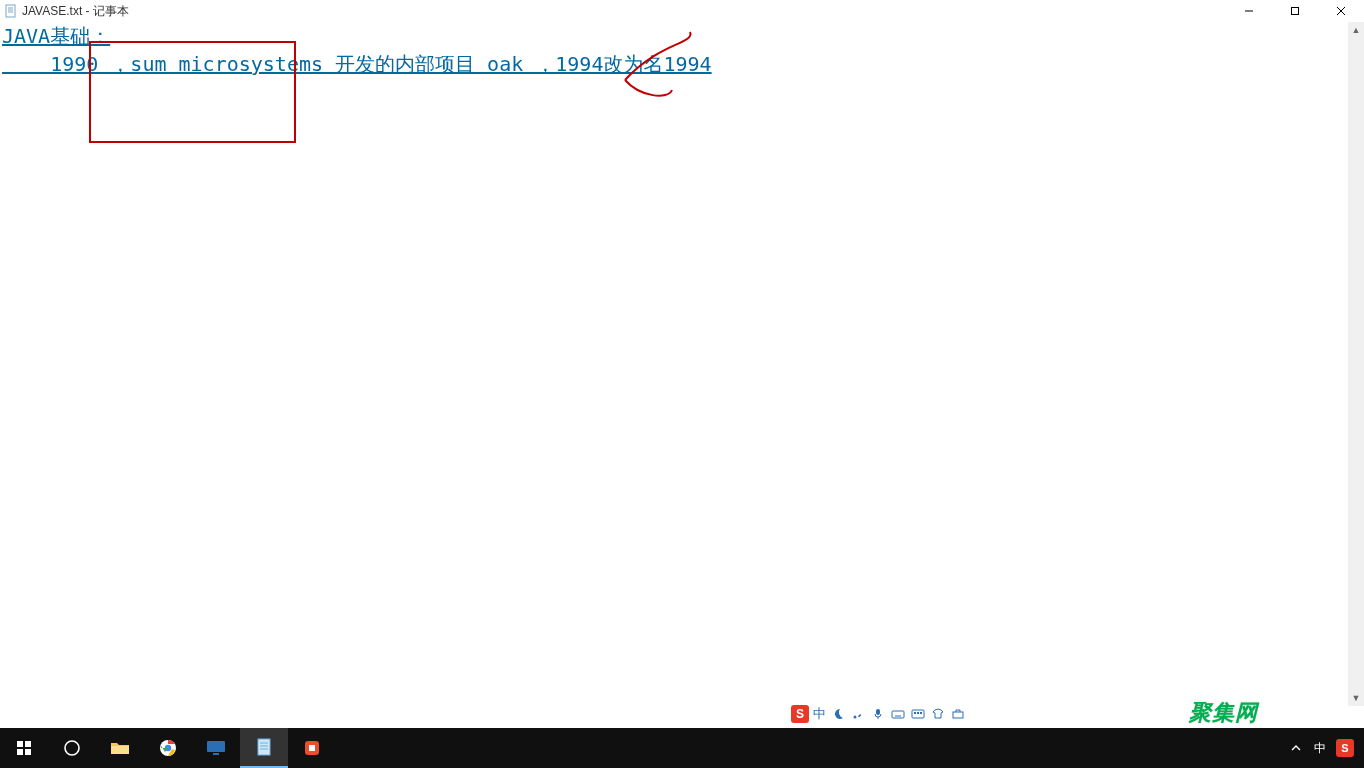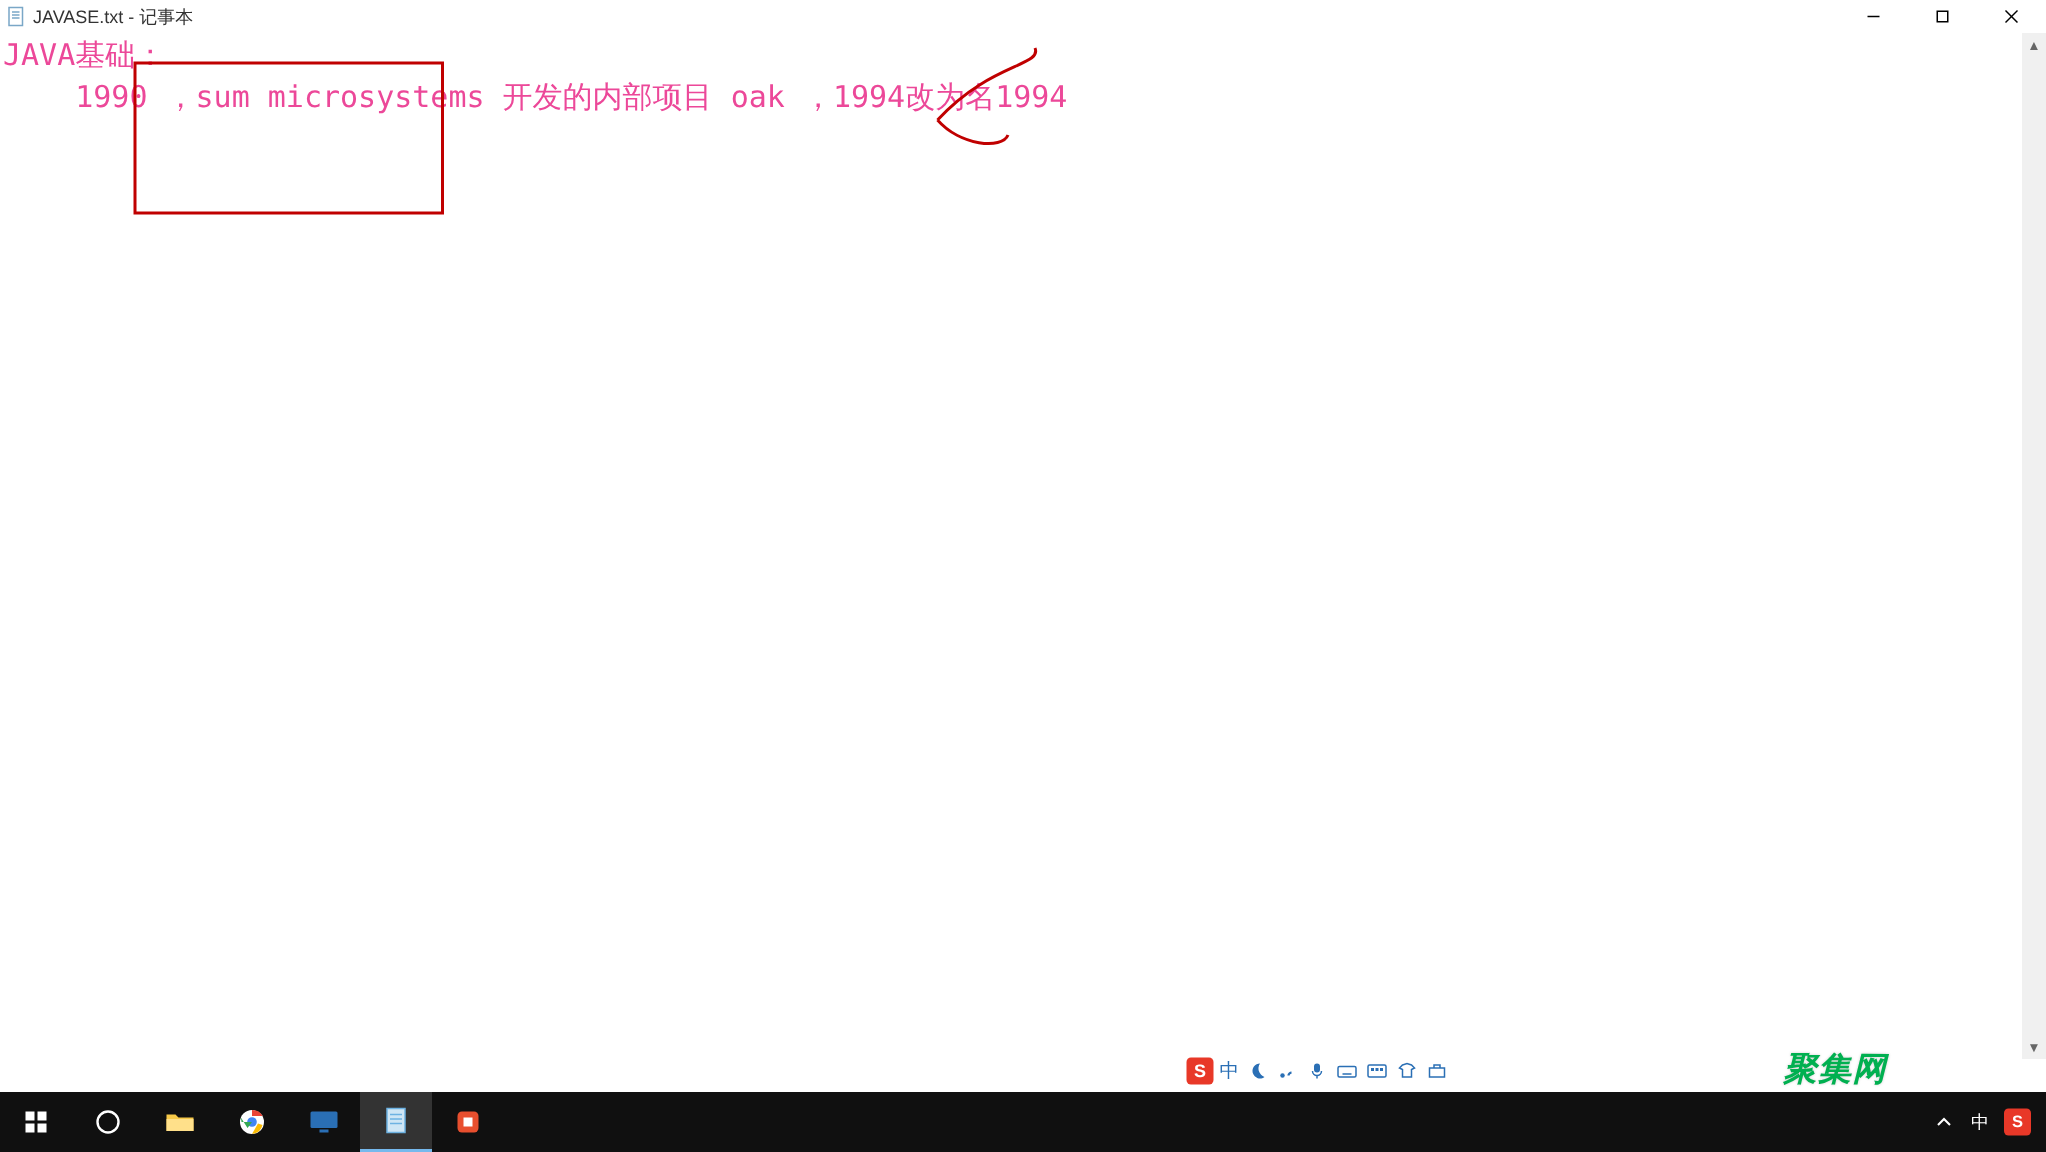--- a/index.html
+++ b/index.html
@@ -17,23 +17,24 @@
 
   
   .menubar { height: 20px; background: #fff; display: flex; align-items: center; font-size: 12px; padding-left: 6px; gap: 12px; color: #000; }
   .menu-item { cursor: default; }
 
   
   .editor-wrap { position: relative; width: 1364px; height: 684px;  }
   .editor {
     position: absolute; left: 0; top: 0; right: 16px; bottom: 0;
     font-family: "SimSun", "宋体", "Consolas", monospace;
-    font-size: 20px; line-height: 28px; color: #ec4899;
+    font-size: 20px; line-height: 28px; color: #0369a1;
     white-space: pre; padding: 0 0 0 2px;
     overflow: hidden;
+    text-decoration: underline;
   }
   .scrollbar-v { position: absolute; right: 0; top: 0; width: 16px; height: 100%; background: #f0f0f0; }
   .scrollbar-v .arrow { width: 16px; height: 16px; display: flex; align-items: center; justify-content: center; color: #666; font-size: 9px; background: #f0f0f0; }
   .scrollbar-v .arrow.up { position: absolute; top: 0; }
   .scrollbar-v .arrow.down { position: absolute; bottom: 0; }
 
   
   .annotation-layer { position: absolute; left: 0; top: 0; width: 100%; height: 100%; pointer-events: none; }
 
   

